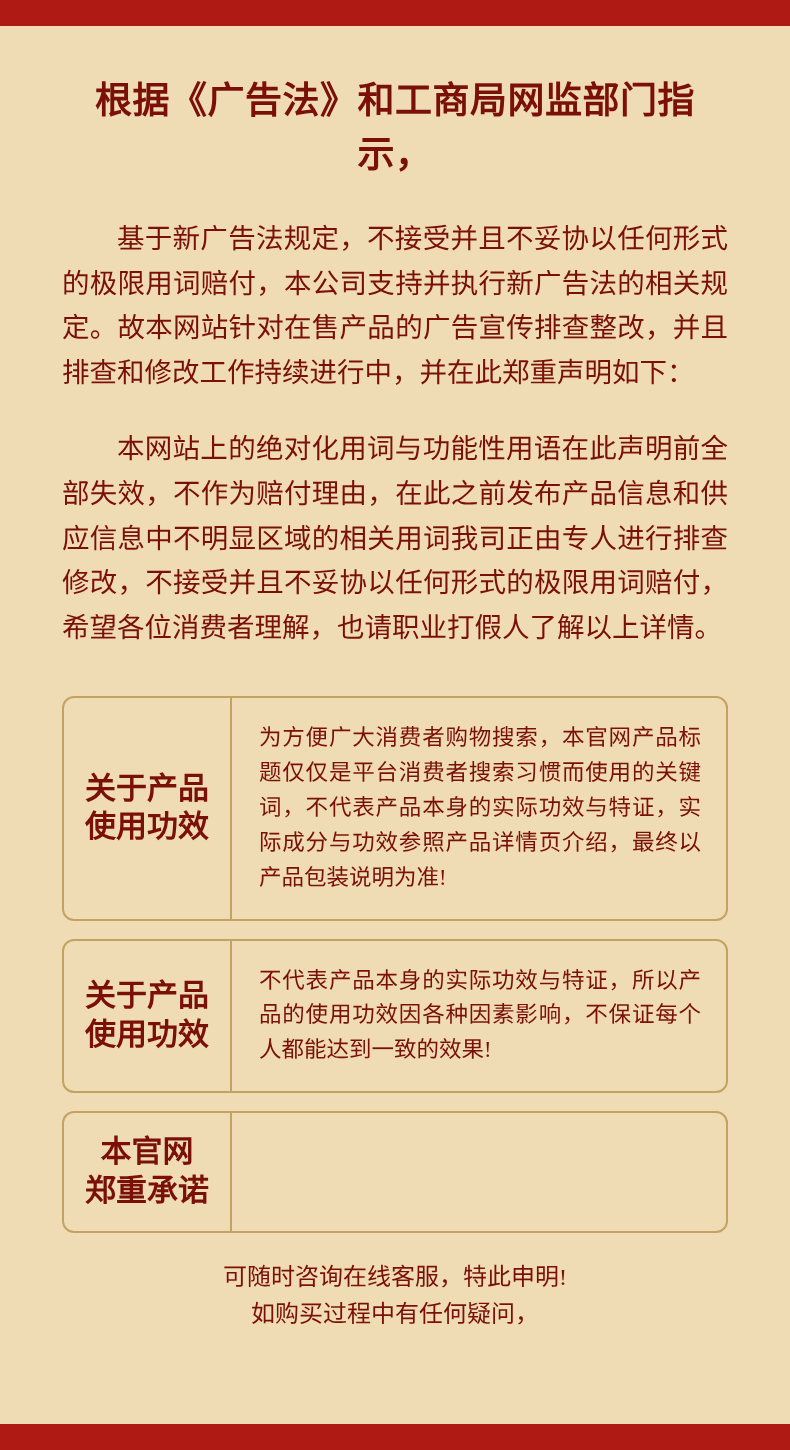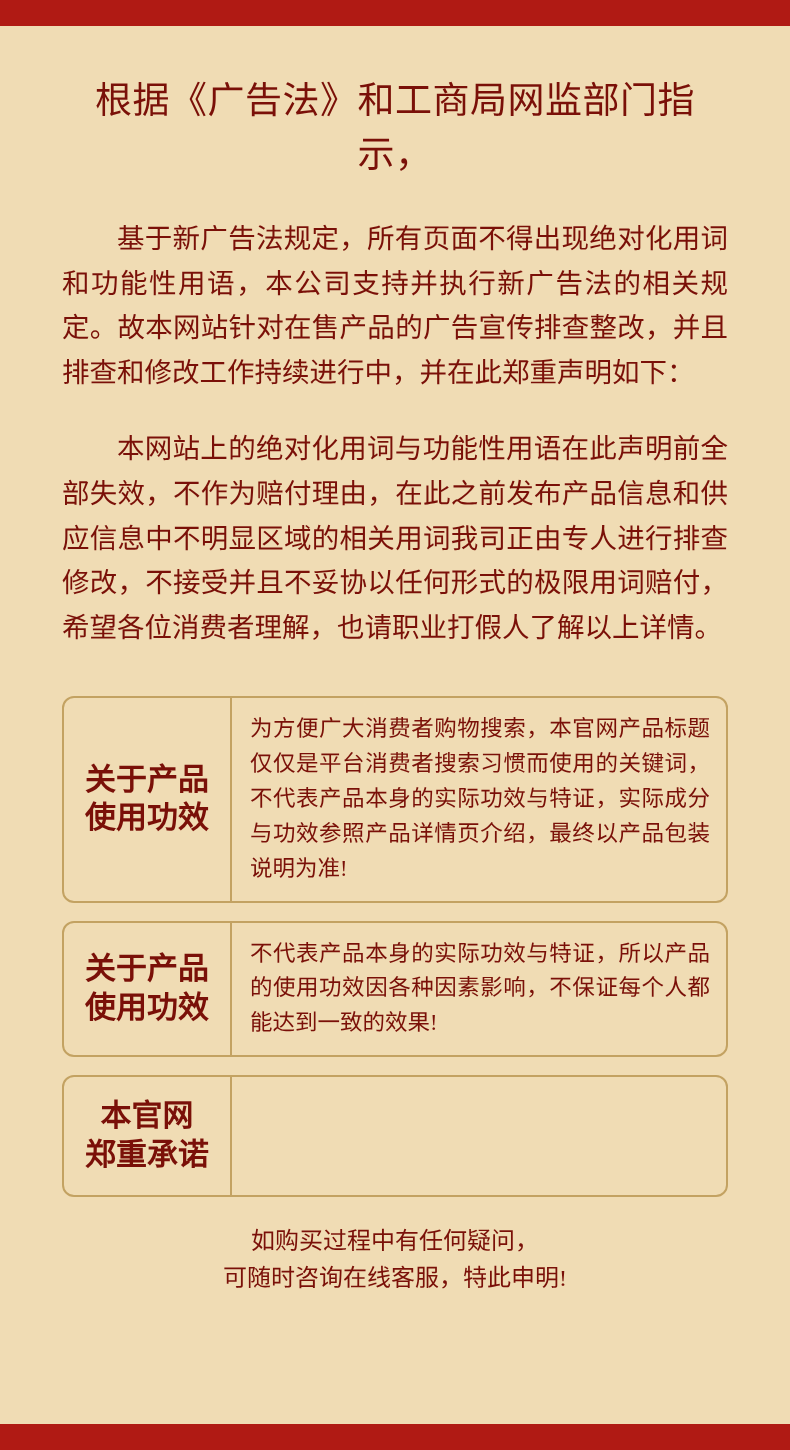--- a/index.html
+++ b/index.html
@@ -40,21 +40,21 @@
     padding: 0 62px;
     box-sizing: border-box;
     display: flex;
     flex-direction: column;
   }
   .headline {
     margin: 0;
     padding-top: 48px;
     font-size: 37px;
     line-height: 1.45;
-    font-weight: normal;
+    font-weight: bold;
     color: #7a1008;
     text-align: center;
     letter-spacing: 0.5px;
   }
   .headline .line2 {
     display: block;
   }
   .body-para {
     margin: 0;
     font-size: 27.5px;
@@ -105,21 +105,21 @@
     white-space: nowrap;
   }
   .card-text {
     flex: 1 1 auto;
     padding: 14px 16px 14px 18px;
     box-sizing: border-box;
     display: flex;
     align-items: center;
   }
   .card-text p {
-    margin: 0;
+    margin: 9px;
     font-size: 22.5px;
     line-height: 1.55;
     color: #7a1008;
     text-align: justify;
     text-justify: inter-ideograph;
   }
   .footer-note {
     margin-top: 26px;
     text-align: center;
     font-size: 24px;
@@ -136,21 +136,21 @@
 <div class="page">
 
   <div class="top-bar"></div>
 
   <div class="content">
 
     <h1 class="headline">
       <span class="line1">根据《广告法》和工商局网监部门指示，</span>
     </h1>
 
-    <p class="body-para para-1">基于新广告法规定，所有页面不得出现绝对化用词和功能性用语，本公司支持并执行新广告法的相关规定。故本网站针对在售产品的广告宣传排查整改，并且排查和修改工作持续进行中，并在此郑重声明如下：</p>
+    <p class="body-para para-1">基于新广告法规定，不接受并且不妥协以任何形式的极限用词赔付，本公司支持并执行新广告法的相关规定。故本网站针对在售产品的广告宣传排查整改，并且排查和修改工作持续进行中，并在此郑重声明如下：</p>
     <p class="body-para para-2">本网站上的绝对化用词与功能性用语在此声明前全部失效，不作为赔付理由，在此之前发布产品信息和供应信息中不明显区域的相关用词我司正由专人进行排查修改，不接受并且不妥协以任何形式的极限用词赔付，希望各位消费者理解，也请职业打假人了解以上详情。</p>
 
     <div class="cards">
 
       <div class="card">
         <div class="card-label">
           <span>关于产品</span>
           <span>使用功效</span>
         </div>
         <div class="card-text">
@@ -171,21 +171,21 @@
       <div class="card">
         <div class="card-label">
           <span>本官网</span>
           <span>郑重承诺</span>
         </div>
       </div>
 
     </div>
 
     <div class="footer-note">
+      <span>可随时咨询在线客服，特此申明!</span>
       <span>如购买过程中有任何疑问，</span>
-      <span>可随时咨询在线客服，特此申明!</span>
     </div>
 
   </div>
 
   <div class="bottom-bar"></div>
 
 </div>
 
 </body></html>

